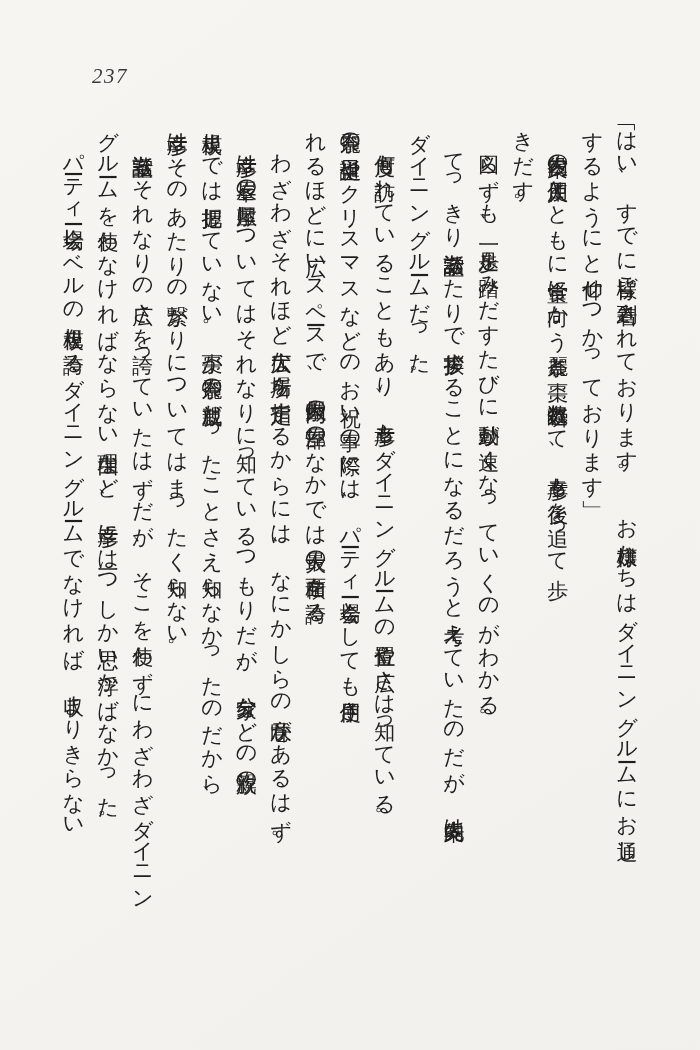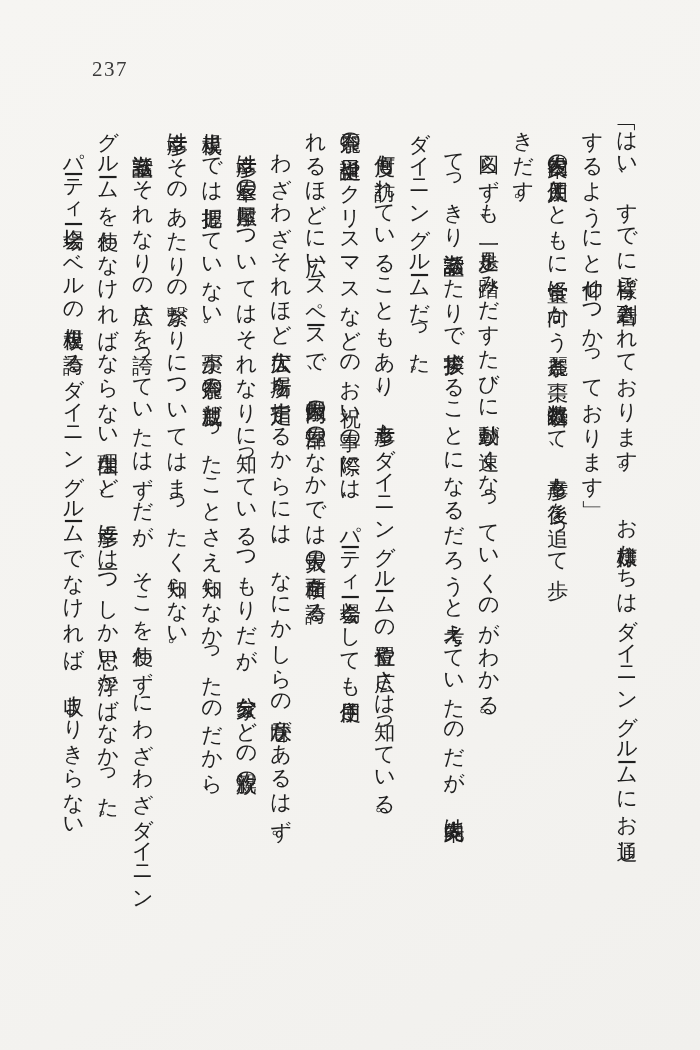--- a/index.html
+++ b/index.html
@@ -16,22 +16,23 @@
     position: relative;
     width: 700px;
     height: 1050px;
     background: #f5f4f1;
     background: linear-gradient(145deg, #f6f5f2 0%, #f4f3f0 55%, #f1f0ed 100%);
     overflow: hidden;
   }
   .page-number {
     position: absolute;
     left: 92px;
-    top: 57px;
+    top: 64px;
     font-size: 21px;
+    font-style: italic;
     letter-spacing: 1.5px;
     color: #3a3a3a;
   }
   .text-block {
     position: absolute;
     top: 117px;
     right: 56px;
     height: 848px;
     writing-mode: vertical-rl;
     text-orientation: mixed;

